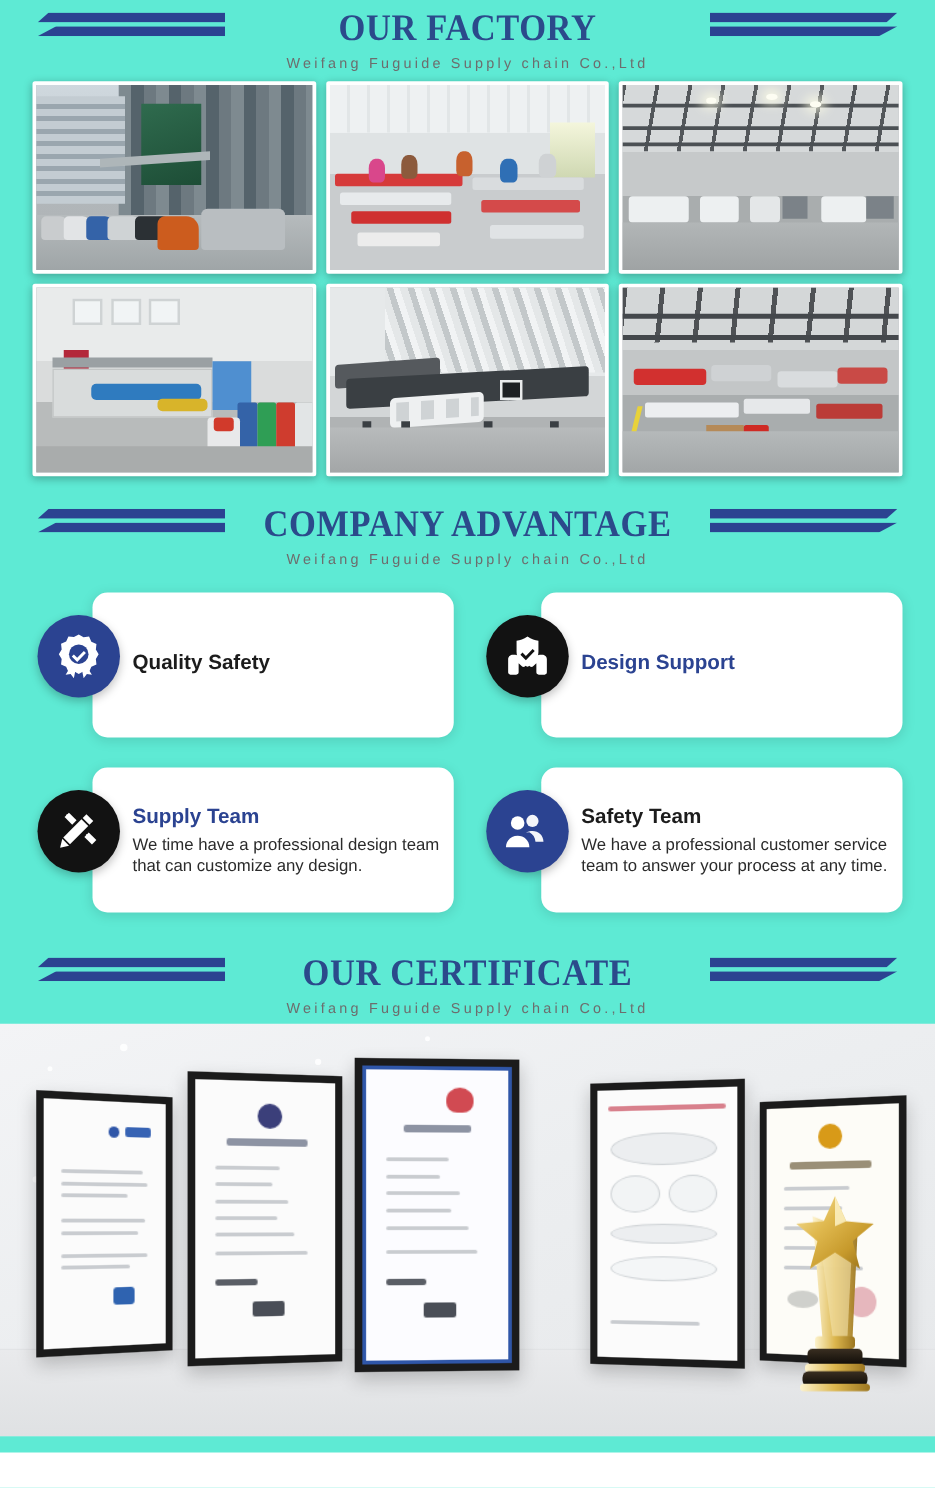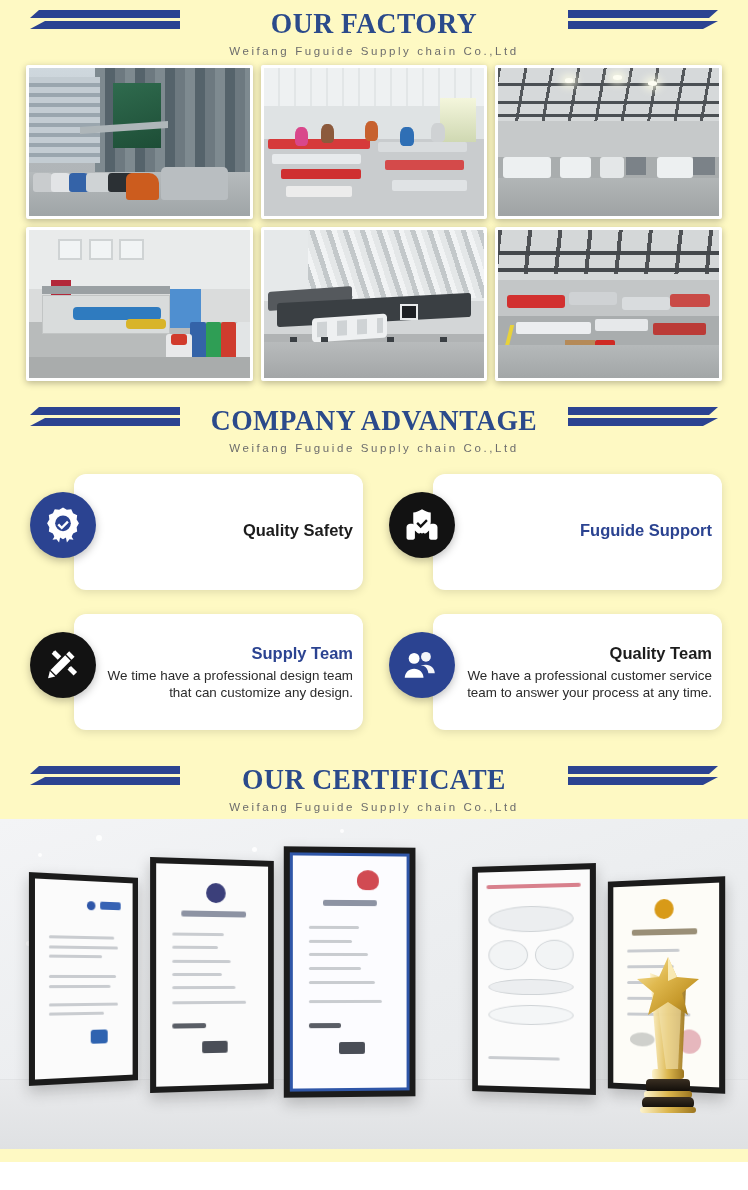--- a/index.html
+++ b/index.html
@@ -2,21 +2,21 @@
 <html><head>
 <meta charset="utf-8">
 <style>
   * { box-sizing: border-box; margin: 0; padding: 0; }
   html, body {
     width: 748px; height: 1190px;
     font-family: "Liberation Sans", sans-serif;
     background: #ffffff;
     overflow: hidden;
   }
-  .page { position: relative; width: 748px; height: 1162px; background:#fef9c3; }
+  .page { position: relative; width: 748px; height: 1162px; background:#5eead4; }
 
   
   .section-head { position: relative; width: 100%; text-align: center; }
   .sh-title {
     font-family: "Liberation Serif", serif;
     font-weight: 700;
     font-size: 30px;
     letter-spacing: 0.5px;
     color: #2b4a8b;
     line-height: 34px;
@@ -172,21 +172,21 @@
     box-shadow: 0 2px 10px rgba(0,0,0,0.13);
   }
   .card-icon {
     position:absolute; left: 4px; top: 24px; width: 66px; height: 66px;
     border-radius: 50%; z-index: 2;
     box-shadow: 0 3px 8px rgba(0,0,0,0.25);
     display:flex; align-items:center; justify-content:center;
   }
   .card-icon.blue { background:#2b4391; }
   .card-icon.black { background:#121212; }
-  .card-text { position:relative; z-index:3; padding-left: 14px; padding-right: 10px; text-align: right; }
+  .card-text { position:relative; z-index:3; padding-left: 14px; padding-right: 10px; }
   .card-title { font-size: 16.5px; font-weight: 700; line-height: 20px; margin-bottom: 4px; }
   .card-title.dark { color:#1c1c1c; }
   .card-title.blue { color:#2b4391; }
   .card-desc { font-size: 13.4px; line-height: 17px; color:#2b2b2b; }
 
   
   .cert-band {
     position: relative; width: 748px; height: 330px; margin-top: 6px;
     background: linear-gradient(160deg,#f3f4f6 0%, #eceef0 45%, #e6e8ea 100%);
     overflow:hidden;
@@ -370,21 +370,21 @@
       <div class="card-body"></div>
       <div class="card-icon black">
         <svg width="42" height="42" viewBox="0 0 48 48" aria-hidden="true">
           <path fill="#fff" d="M24 6c3.6 2.4 6.8 3.5 10 3.8v10.1c0 6.4-4 11.3-10 13.8-6-2.5-10-7.4-10-13.8V9.8C17.2 9.5 20.4 8.4 24 6z"></path>
           <path fill="#121212" d="M19.4 20.6l3.1 3.2 6.2-6.4 1.9 1.9-8.1 8.4-5-5.1z"></path>
           <path fill="#fff" d="M12.6 22.7c1.9 0 3.3 1.4 4.6 3l4.6 5.4c.8 1 .4 2.3-.8 2.6-.9.2-1.7-.1-2.4-.8l-2.7-2.6v8.4c0 1.2-1 2.1-2.2 2.1H8.3c-1.1 0-2-.9-2-2.1V26.6c0-2.2 2.1-3.9 4.3-3.9z"></path>
           <path fill="#fff" d="M35.4 22.7c-1.9 0-3.3 1.4-4.6 3l-4.6 5.4c-.8 1-.4 2.3.8 2.6.9.2 1.7-.1 2.4-.8l2.7-2.6v8.4c0 1.2 1 2.1 2.2 2.1h5.4c1.1 0 2-.9 2-2.1V26.6c0-2.2-2.1-3.9-4.3-3.9z"></path>
         </svg>
       </div>
       <div class="card-text">
-        <div class="card-title blue">Fuguide Support</div>
+        <div class="card-title blue">Design Support</div>
       </div>
     </div>
 
     <div class="card">
       <div class="card-body"></div>
       <div class="card-icon black">
         <svg width="40" height="40" viewBox="0 0 48 48" aria-hidden="true">
           <g fill="#fff">
             <path d="M31.4 7.6l6.5 6.5-3.6 3.6-6.5-6.5z"></path>
             <path d="M26.6 12.4l6.5 6.5L15.6 36.4l-6.5-6.5z"></path>
@@ -412,21 +412,21 @@
         <svg width="42" height="42" viewBox="0 0 48 48" aria-hidden="true">
           <g fill="#fff">
             <circle cx="15" cy="16.5" r="6.2"></circle>
             <path d="M4.3 38.6c0-6 4.8-10.4 10.7-10.4s10.7 4.4 10.7 10.4z"></path>
             <circle cx="28.5" cy="14.6" r="5.6" opacity="0.95"></circle>
             <path d="M22.4 25.2c1.8-1 3.9-1.5 6.1-1.5 5.6 0 10.1 4.1 10.1 9.8h-7.3c-.3-3.9-2.3-6.8-5.6-8.6z" opacity="0.95"></path>
           </g>
         </svg>
       </div>
       <div class="card-text">
-        <div class="card-title dark">Quality Team</div>
+        <div class="card-title dark">Safety Team</div>
         <div class="card-desc">We have a professional customer service team to answer your process at any time.</div>
       </div>
     </div>
 
   </div>
 
   <div class="section-head" style="padding-top:26px;">
     <div class="deco left" style="top:30px;">
       <span class="bar b1"></span>
         <span class="bar b2"></span>

